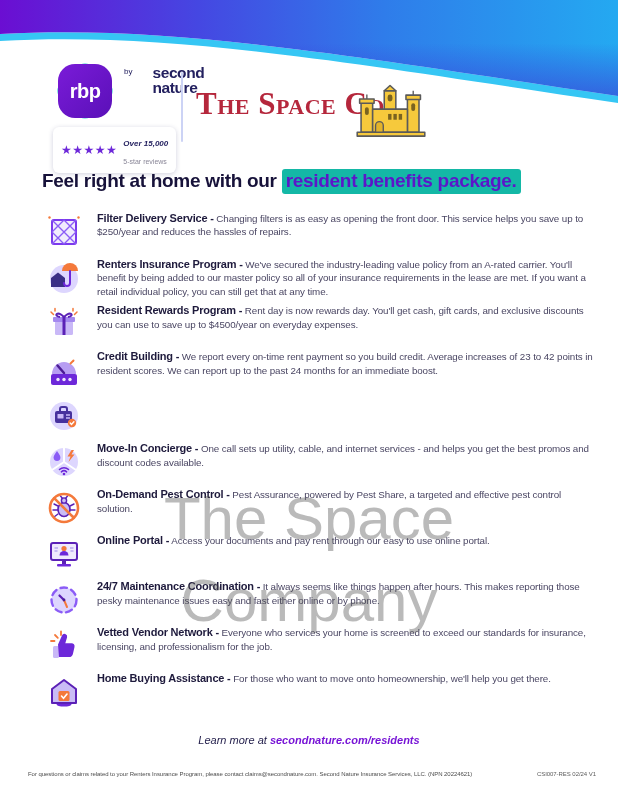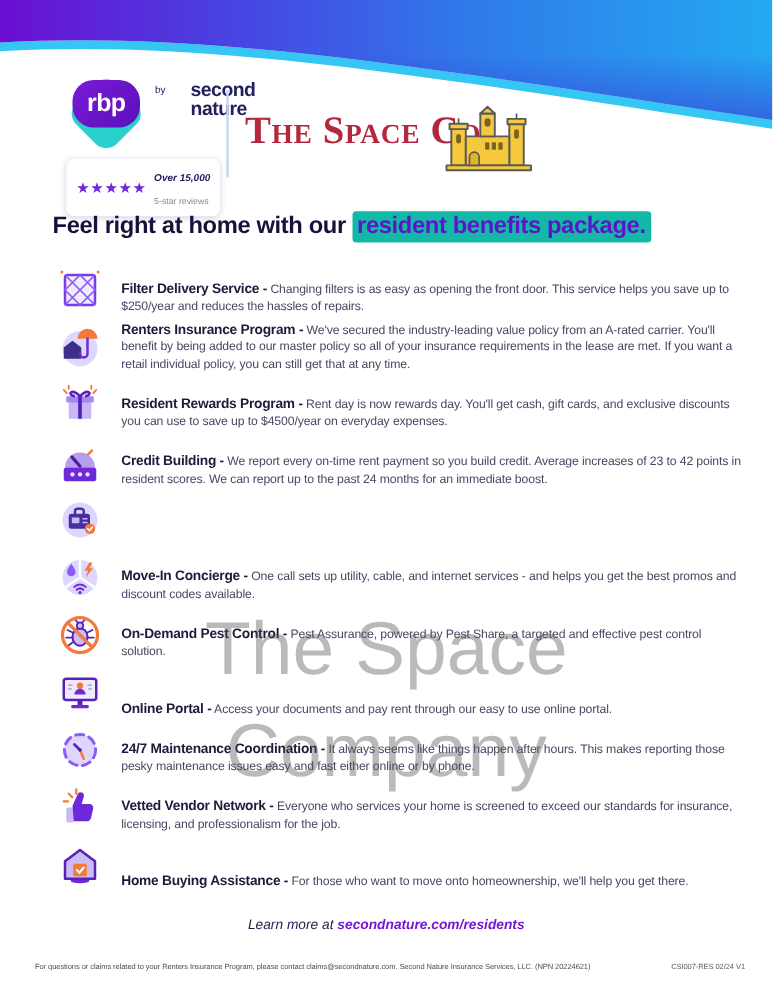--- a/index.html
+++ b/index.html
@@ -5,40 +5,40 @@
   * { margin:0; padding:0; box-sizing:border-box; }
   body { background:#ffffff; font-family:"Liberation Sans", sans-serif; }
   .page { position:relative; width:618px; height:800px; background:#ffffff; overflow:hidden; margin:0 auto; }
 
   
   .swoosh { position:absolute; top:0; left:0; display:block; }
 
   
   .logo-mark { position:absolute; left:54px; top:60px; width:62px; height:62px; }
   .logo-teal { position:absolute; left:8px; top:8px; width:46px; height:46px; background:#28d1cb; border-radius:12px; transform:rotate(45deg); }
-  .logo-purple { position:absolute; left:4px; top:4px; width:54px; height:38px; background:linear-gradient(135deg,#7a1bd8,#5a10b8); border-radius:17px; display:flex; align-items:center; justify-content:center; }
+  .logo-purple { position:absolute; left:4px; top:4px; width:54px; height:54px; background:linear-gradient(135deg,#7a1bd8,#5a10b8); border-radius:17px; display:flex; align-items:center; justify-content:center; }
   .logo-purple span { color:#fff; font-weight:bold; font-size:20px; letter-spacing:-0.5px; }
   .byline { position:absolute; left:124px; top:66px; color:#23205f; display:flex; gap:20px; }
   .by { font-size:8px; margin-top:1px; }
   .brand { font-weight:bold; font-size:15.5px; letter-spacing:-0.4px; line-height:14.5px; }
   .badge { position:absolute; left:53px; top:127px; background:#fff; border-radius:6px; box-shadow:0 1px 5px rgba(40,40,100,.22); padding:5px 8px; display:flex; align-items:center; gap:6px; }
   .stars { color:#6d28d9; font-size:12px; letter-spacing:0.5px; }
   .badge-line1 { font-size:8px; font-weight:bold; color:#23205f; line-height:9px;font-style:italic; }
   .badge-line2 { font-size:7px; color:#8a8798; line-height:9px; }
   .divider { position:absolute; left:181px; top:72px; width:2px; height:70px; background:#ccd3f5; border-radius:1px; }
   .spaceco { position:absolute; left:196px; top:86px; font-family:"Liberation Serif", serif; font-variant:small-caps; font-weight:bold; font-size:31px; color:#b5273c; letter-spacing:0.5px; }
   .building { position:absolute; left:352px; top:84px; }
 
   
   .headline { position:absolute; left:42px; top:170px; font-weight:bold; font-size:19px; letter-spacing:-0.3px; color:#17123a; white-space:nowrap; }
   .headline .hl { color:#5c16c9; background:#14b8a6; padding:1px 4px 3px; border-radius:3px; }
 
   
   .benefits { position:absolute; left:44px; top:212px; width:552px; display:flex; flex-direction:column; gap:6px; }
-  .benefit { display:flex; align-items:flex-end; gap:13px; }
+  .benefit { display:flex; align-items:flex-start; gap:13px; }
   .bicon { flex:0 0 40px; width:40px; height:40px; }
   .bicon svg { width:40px; height:40px; display:block; }
   .btext { font-size:9.8px; line-height:13.4px; color:#4a4663; letter-spacing:-0.1px; }
   .btext b { font-size:11px; color:#1e1a3c; letter-spacing:-0.2px; }
 
   
   .watermark { position:absolute; top:478px; left:0; right:0; text-align:center; font-size:60px; line-height:82px; color:rgba(82,82,82,0.40); z-index:5; pointer-events:none; }
 
   
   .learn { position:absolute; top:734px; left:0; right:0; text-align:center; font-size:11px; color:#201c49;font-style:italic; }

